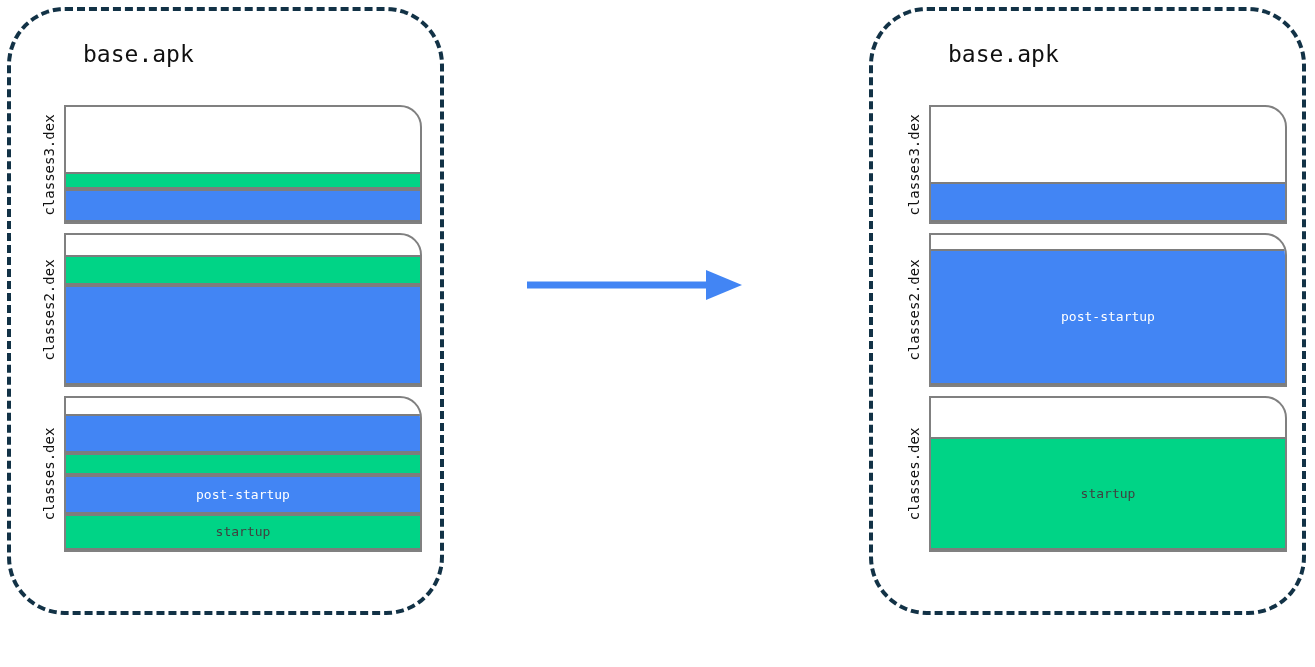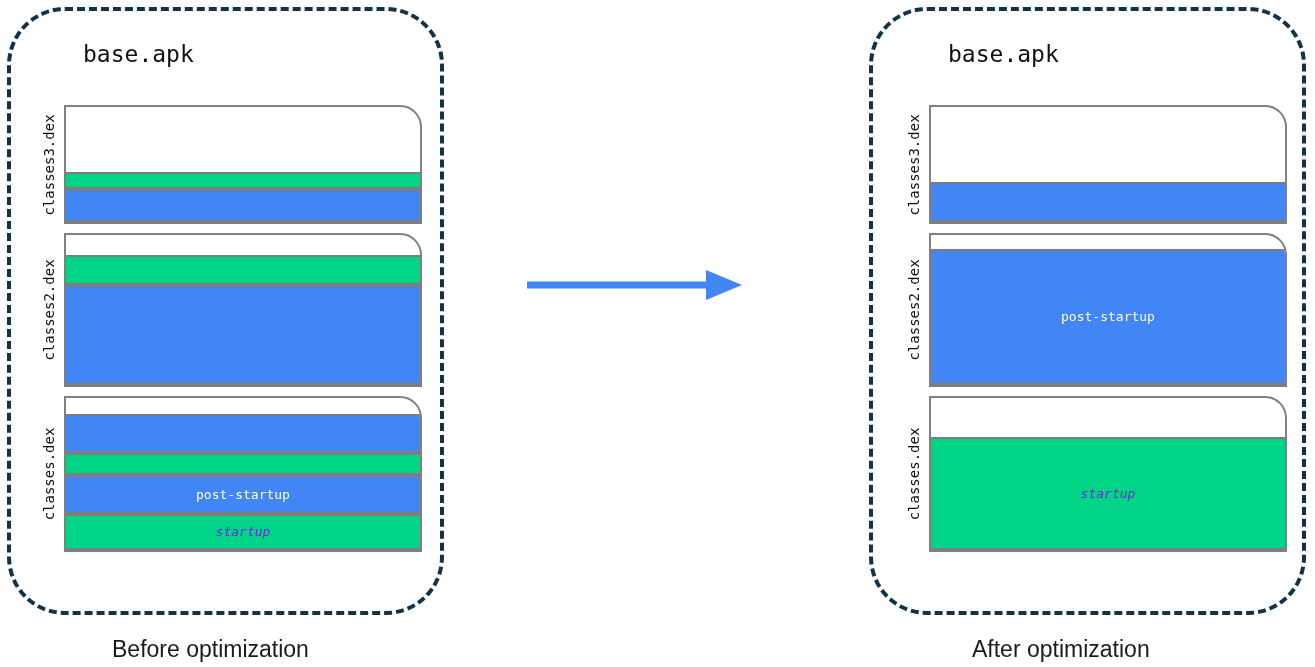--- a/index.html
+++ b/index.html
@@ -61,21 +61,21 @@
     box-sizing: border-box;
     display: flex;
     align-items: center;
     justify-content: center;
     font-family: "DejaVu Sans Mono", "Liberation Mono", monospace;
     font-size: 13px;
     border-top: 2px solid #7d7d7d;
     border-bottom: 2px solid #7d7d7d;
   }
   .band.blue  { background: #4285f4; color: #ffffff; }
-  .band.green { background: #00d486; color: #6d28d9; font-style: italic; }
+  .band.green { background: #00d486; color: #404040; }
 
   
   .dex-label {
     position: absolute;
     font-family: "DejaVu Sans Mono", "Liberation Mono", monospace;
     font-size: 14px;
     color: #101010;
     white-space: nowrap;
     transform-origin: 0 0;
     transform: rotate(-90deg);
@@ -155,16 +155,14 @@
       </div>
     </div>
 
   <div class="arrow-wrap">
     <svg width="230" height="46" viewBox="0 0 230 46">
       <line x1="7" y1="23" x2="188" y2="23" stroke="#4285f4" stroke-width="7"></line>
       <polygon points="186,8 222,23 186,38" fill="#4285f4"></polygon>
     </svg>
   </div>
 
-  <div class="caption left">Before optimization</div>
-  <div class="caption right">After optimization</div>
 
 </div>
 
 </body></html>

